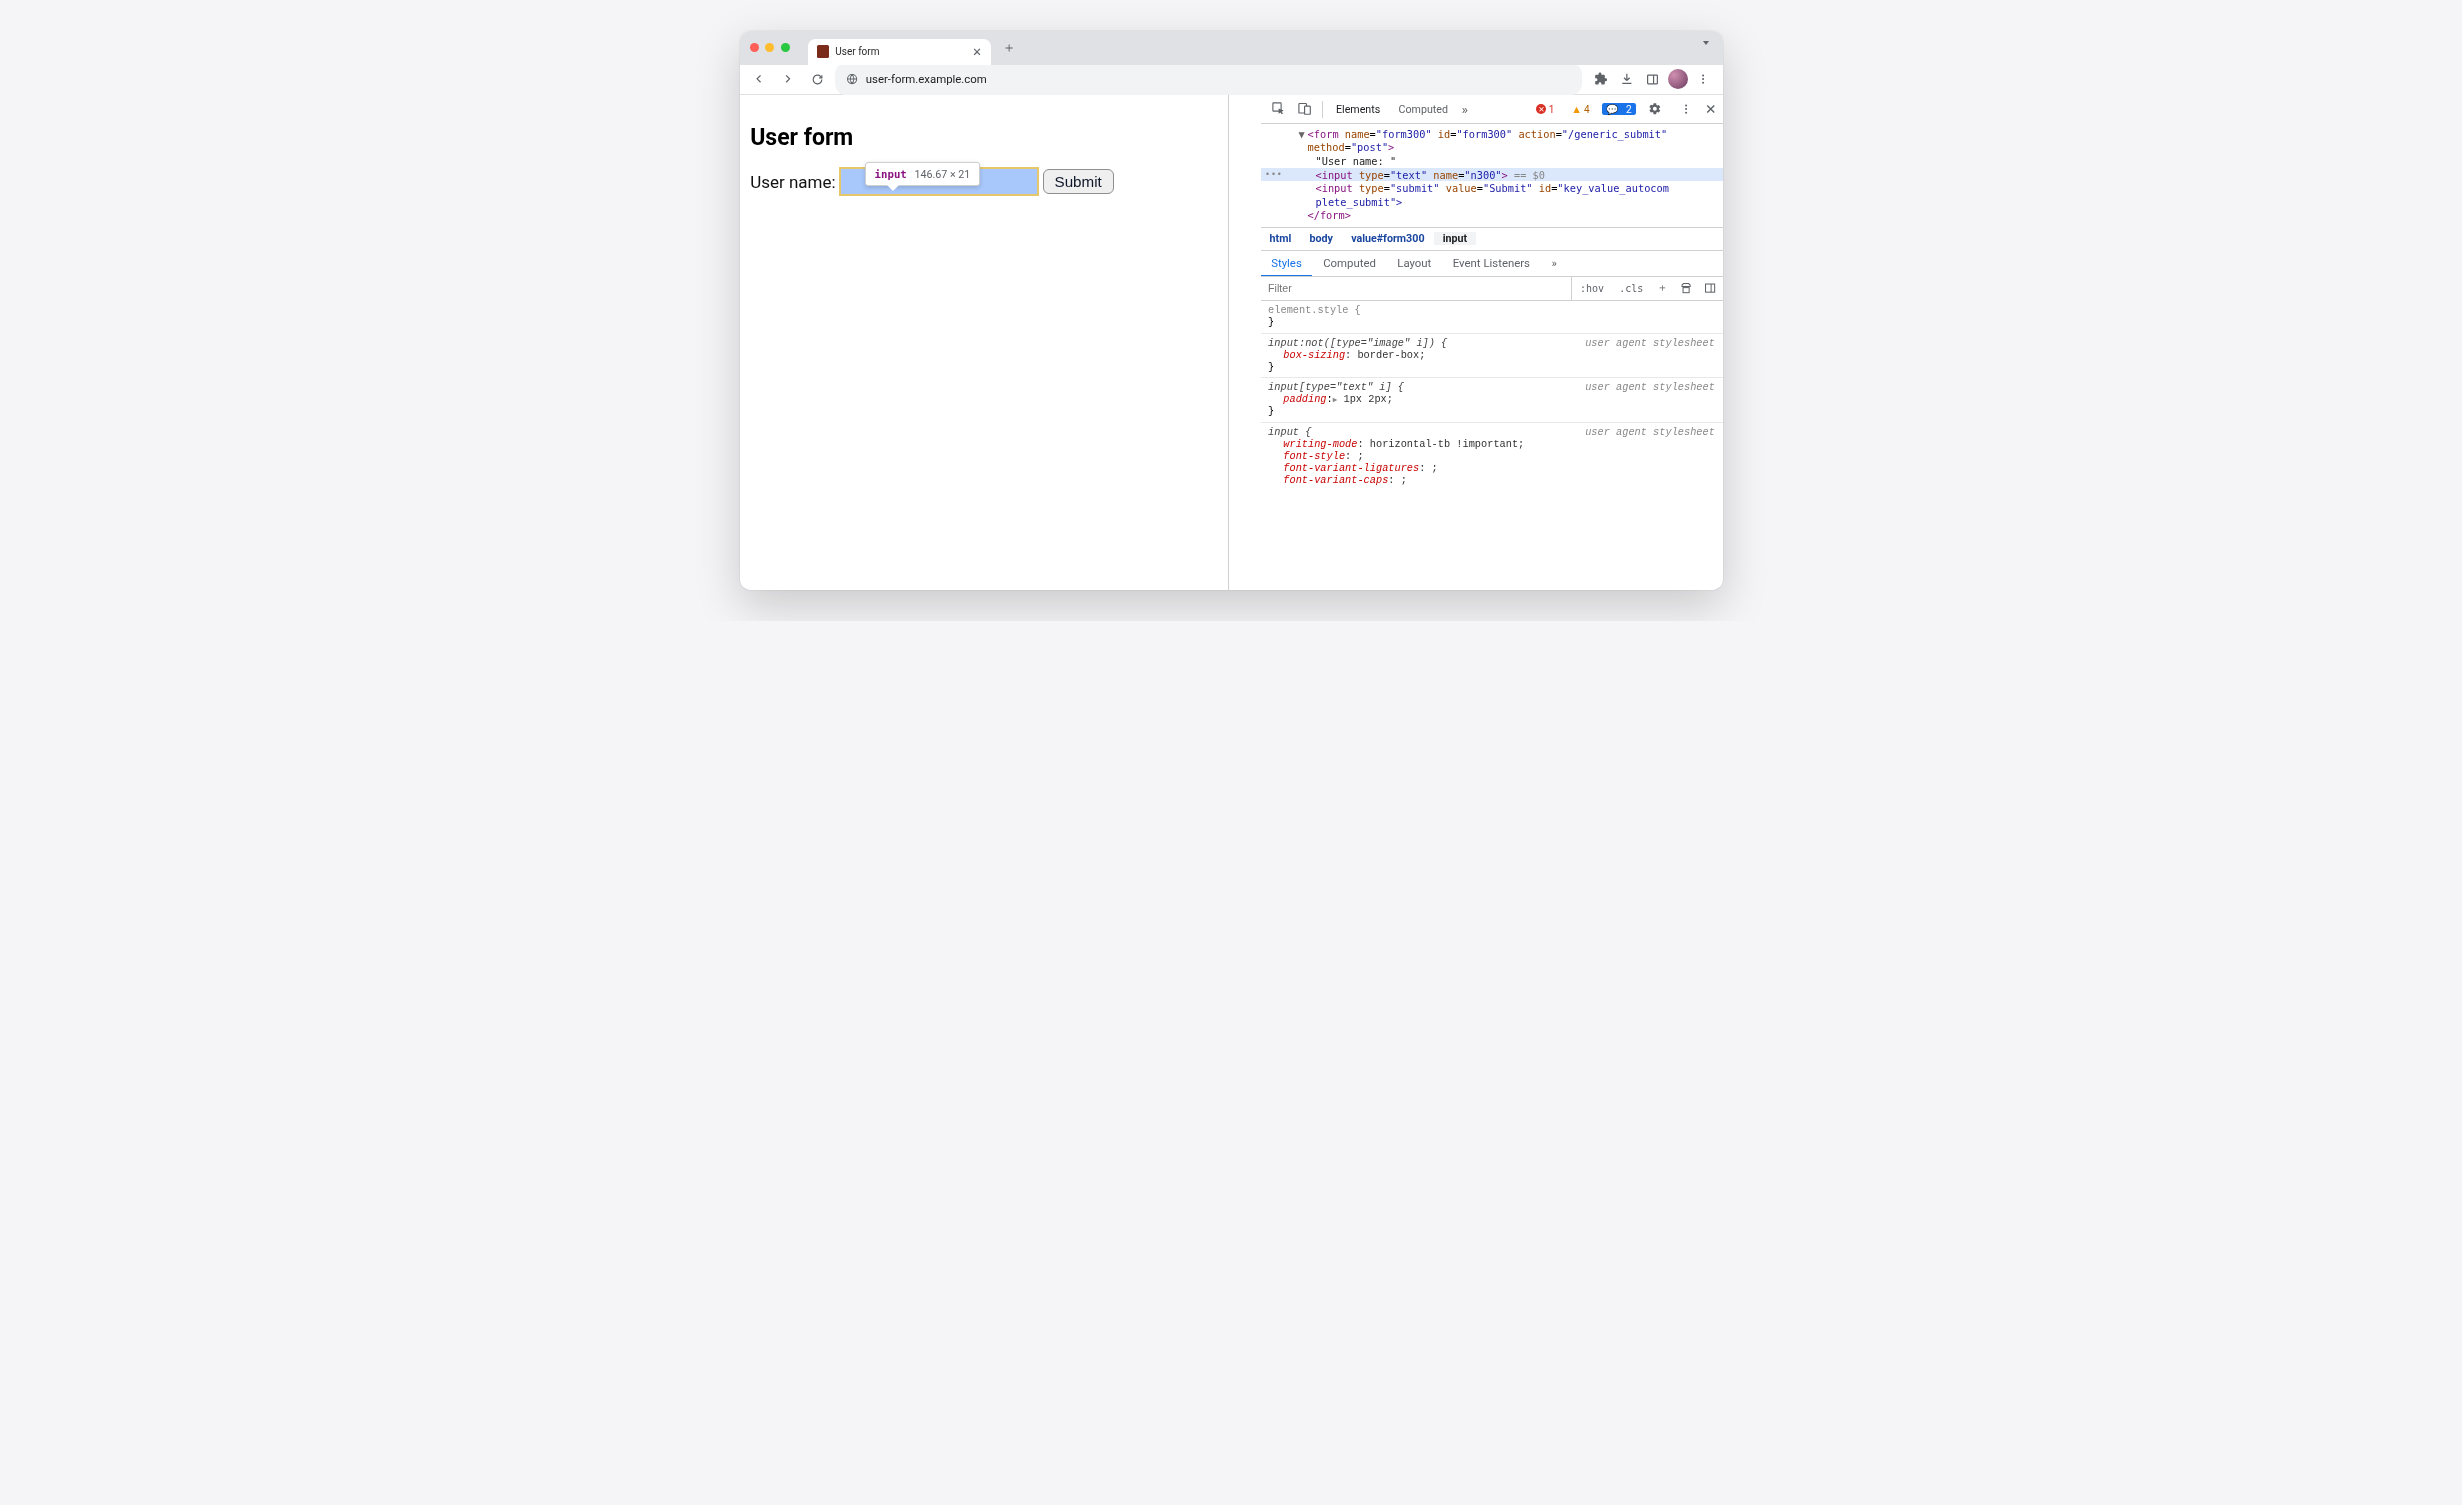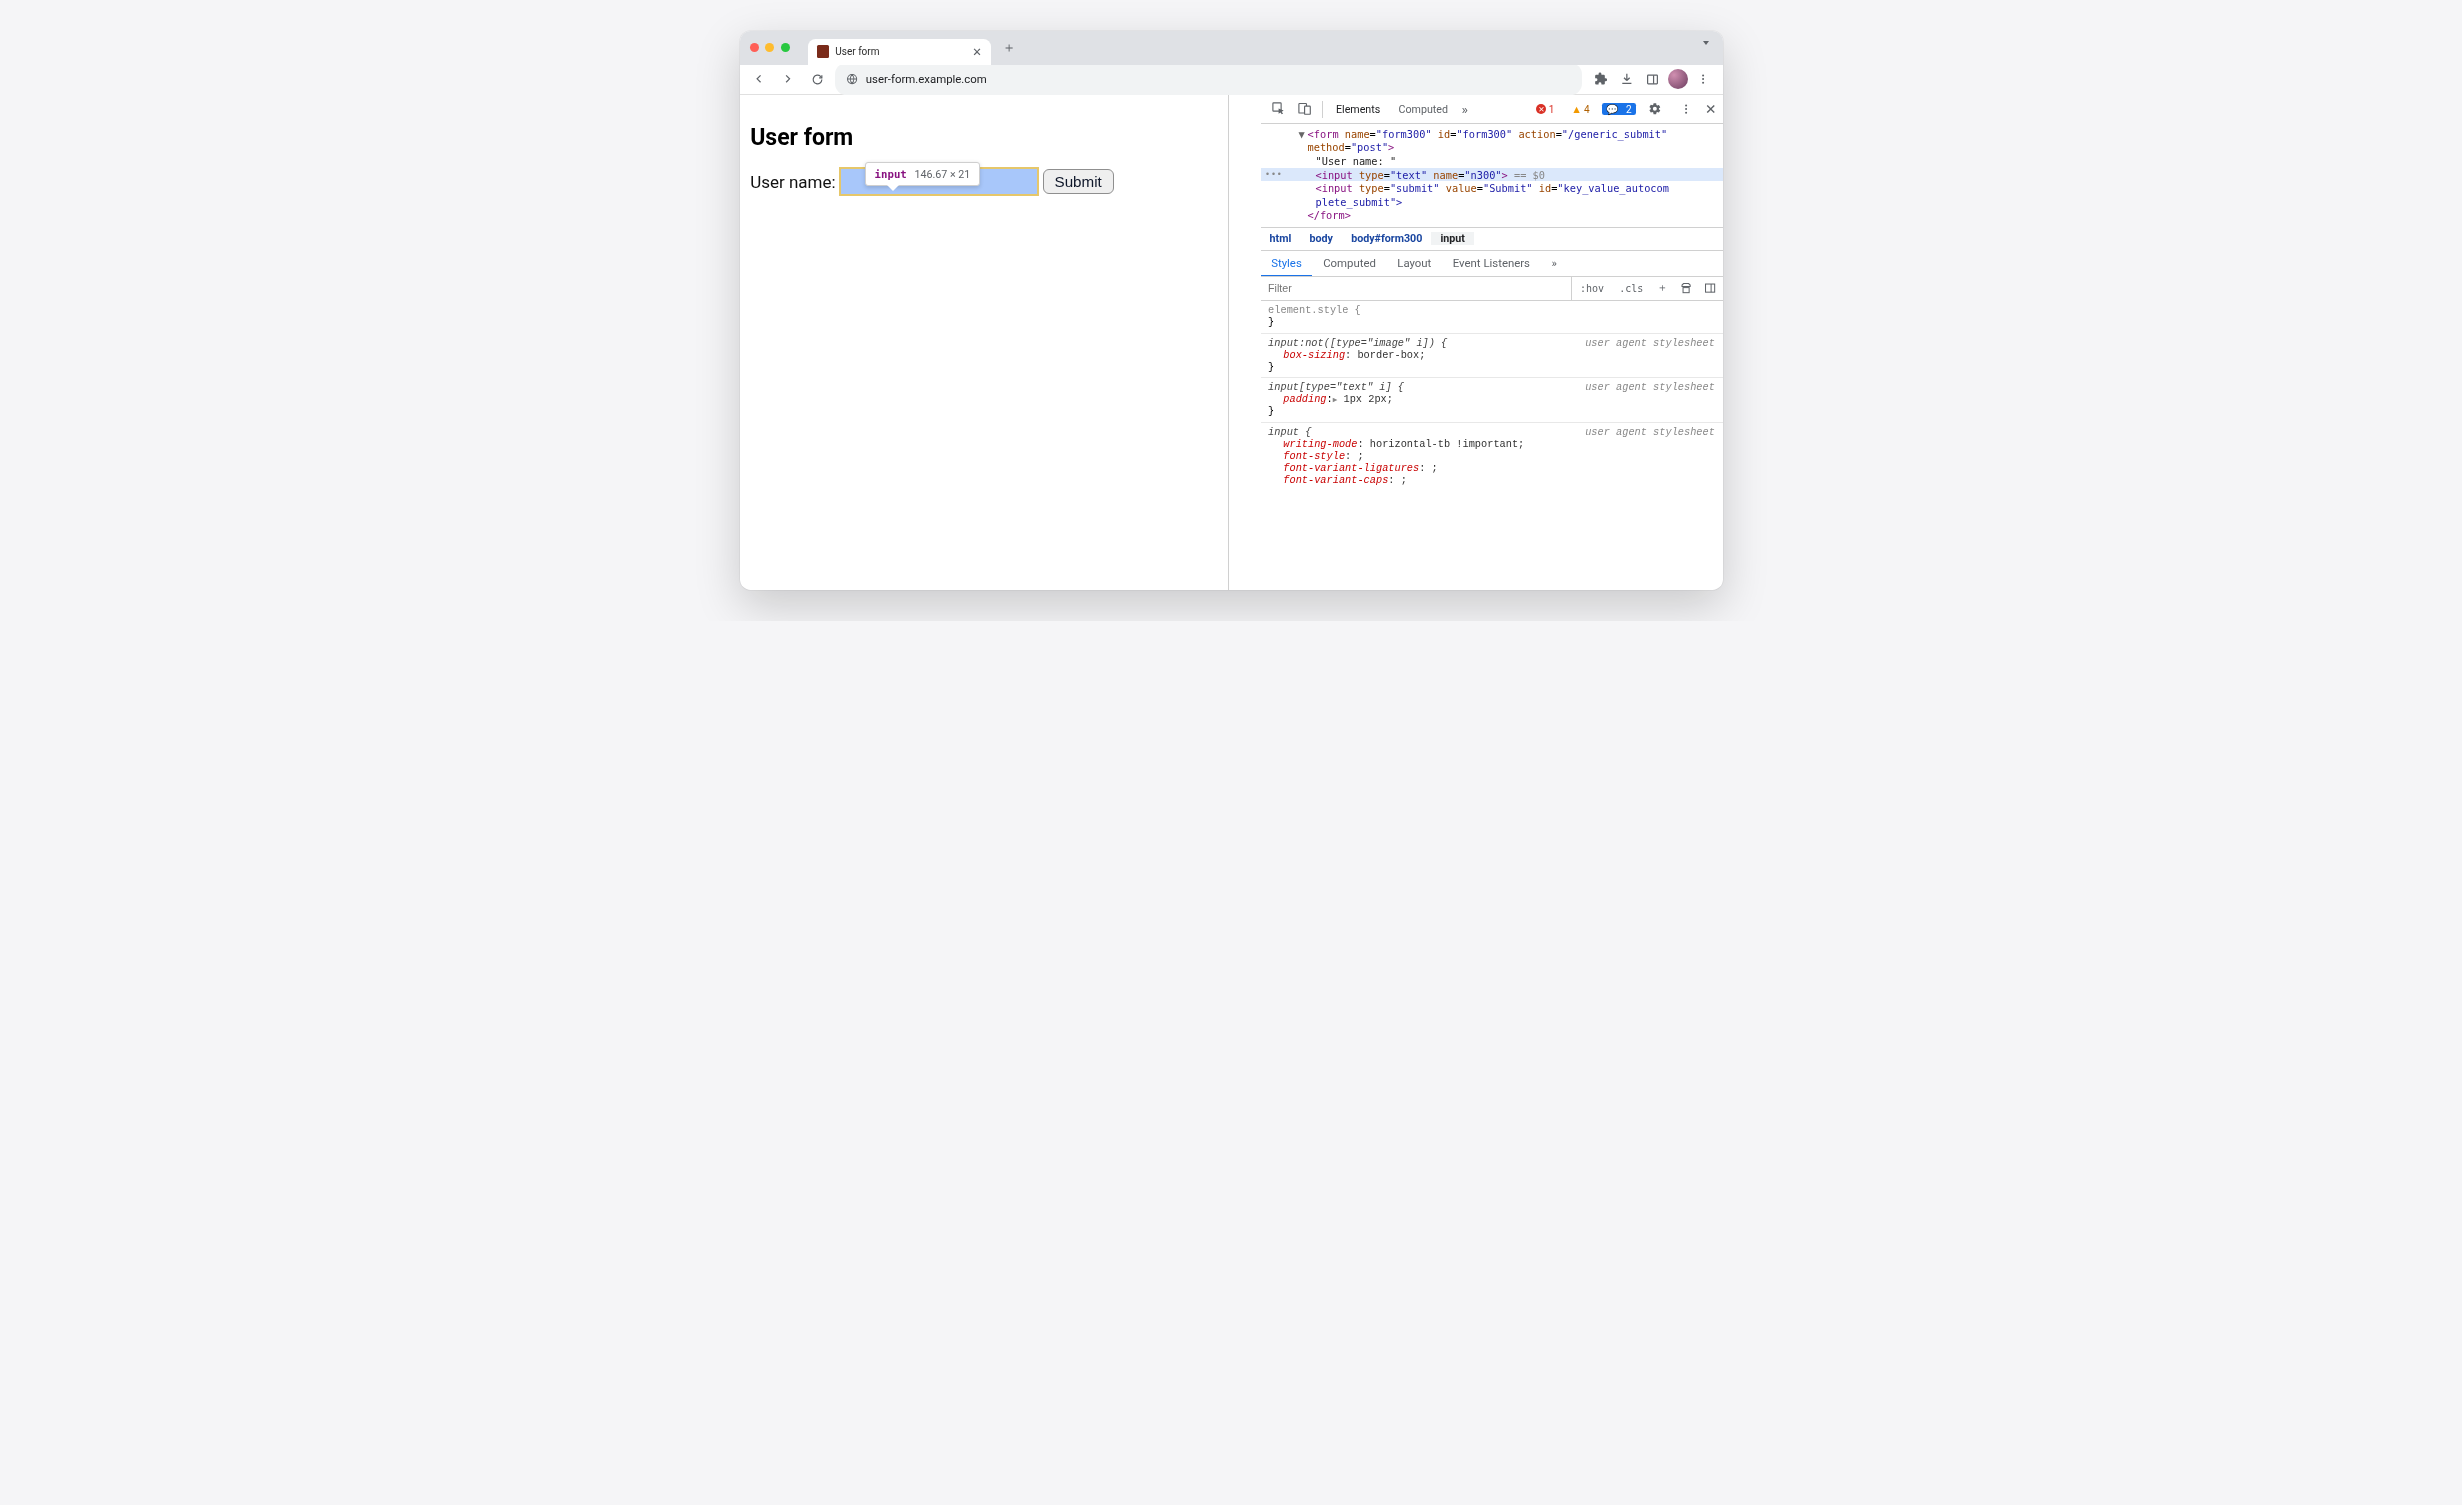--- a/index.html
+++ b/index.html
@@ -387,21 +387,21 @@
           <span class="attrv">plete_submit"&gt;</span>
         </div>
         <div class="line l1" style="padding-left:47px;">
           <span class="tagc">&lt;/form&gt;</span>
         </div>
       </div>
 
       <div class="dt-breadcrumb">
         <span class="bc-linkish">html</span>
         <span class="bc-linkish">body</span>
-        <span class="bc-linkish">body#form300</span>
+        <span class="bc-linkish">value#form300</span>
         <span class="active">input</span>
       </div>
 
       <div class="styles-tabs">
         <div class="st active">Styles</div>
         <div class="st">Computed</div>
         <div class="st">Layout</div>
         <div class="st">Event Listeners</div>
         <div class="st">»</div>
       </div>

